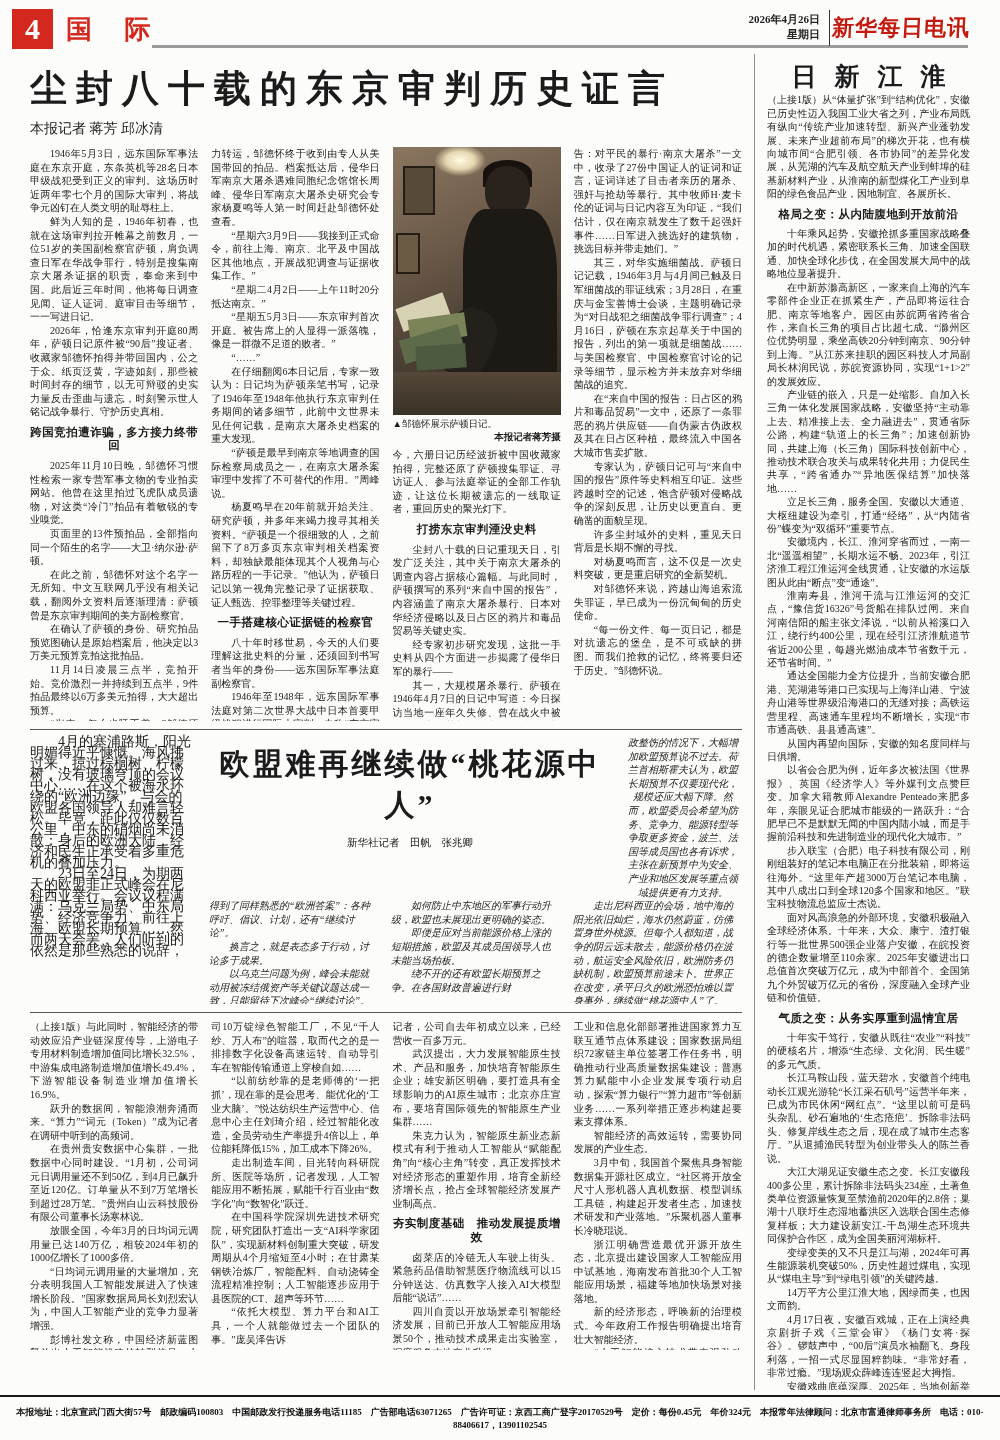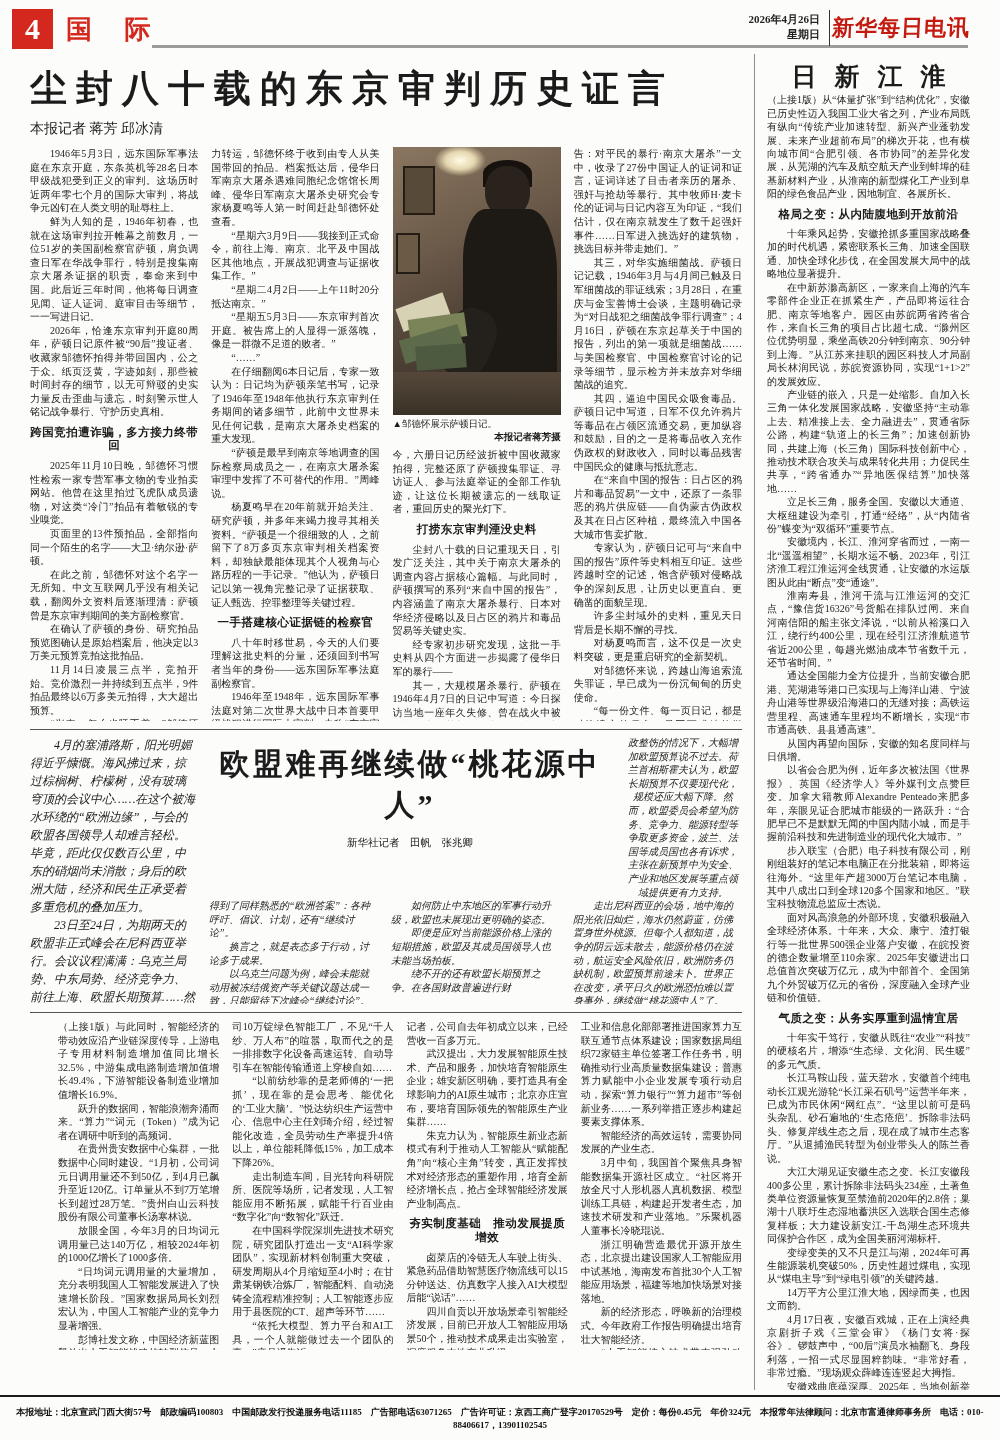--- a/index.html
+++ b/index.html
@@ -47,32 +47,32 @@
   .ph-b1,.ph-b2,.ph-b3,.ph-b4{position:absolute;height:9%;}
   .ph-b1{left:5%;bottom:22%;width:36%;background:#5d6b4a;transform:rotate(-16deg);}
   .ph-b2{left:10%;bottom:28%;width:34%;background:#7a8458;transform:rotate(-8deg);}
   .ph-b3{left:3%;bottom:34%;width:30%;background:#d8d2b4;transform:rotate(-20deg);}
   .ph-b4{left:14%;bottom:17%;width:30%;background:#4e5a40;transform:rotate(-4deg);}
   .cap{font-size:9.5px;line-height:13px;margin-bottom:4px;}
   .cap .credit{display:block;text-align:right;font-weight:700;}
   
   .eu-sec{border-top:1px solid #555;margin-top:8px;padding-top:6px;height:268px;overflow:hidden;}
   .eu-flex{display:flex;gap:13px;height:100%;}
-  .eu-col1{width:166px;flex:none;font-size:12px;line-height:18px;font-style:italic;}
+  .eu-col1{width:166px;flex:none;font-size:14px;line-height:11px;}
   .eu-center{flex:1;display:flex;flex-direction:column;}
   .eu-toprow{display:flex;gap:13px;}
   .eu-headblock{flex:1;}
   .eu-headline{text-align:center;font-size:30px;font-weight:900;letter-spacing:3px;margin:8px 0 10px;}
   .eu-byline{text-align:center;font-size:10.5px;margin:0 0 10px;}
   .eu-col4a{width:118px;flex:none;font-size:10px;line-height:13.6px;font-style:italic;overflow:hidden;text-align:center;}
   .eu-bodyrow{flex:1;display:flex;gap:13px;overflow:hidden;}
   .eu-bcol{flex:1;font-size:10px;line-height:13.6px;font-style:italic;overflow:hidden;}
   
   .ai-sec{border-top:1px solid #555;margin-top:8px;padding-top:7px;}
-  .ai-cols{display:flex;gap:13px;height:330px;overflow:hidden;margin-left:28px;}
+  .ai-cols{display:flex;gap:13px;height:330px;overflow:hidden;}
   
   .pfooter{position:absolute;left:0;right:0;bottom:8px;}
   .pfooter .rule{height:2px;background:#1a1a1a;margin-bottom:9px;}
   .pfooter .txt{text-align:center;font-size:9px;font-weight:700;letter-spacing:0;color:#111;}
 </style>
 </head>
 <body>
 
 <div class="page">
 
@@ -145,21 +145,20 @@
                 <p class="c">今，六册日记历经波折被中国收藏家拍得，完整还原了萨顿搜集罪证、寻访证人、参与法庭举证的全部工作轨迹，让这位长期被遗忘的一线取证者，重回历史的聚光灯下。</p>
                 <p class="h">打捞东京审判湮没史料</p>
                 <p class="p">尘封八十载的日记重现天日，引发广泛关注，其中关于南京大屠杀的调查内容占据核心篇幅。与此同时，萨顿撰写的系列“来自中国的报告”，内容涵盖了南京大屠杀暴行、日本对华经济侵略以及日占区的鸦片和毒品贸易等关键史实。</p>
                 <p class="p">经专家初步研究发现，这批一手史料从四个方面进一步揭露了侵华日军的暴行——</p>
                 <p class="p">其一，大规模屠杀暴行。萨顿在1946年4月7日的日记中写道：今日探访当地一座年久失修、曾在战火中被炸毁的中国基督教教堂。随后前往长江边一处执行大规模屠杀的地点——据称，日军曾在此使用机枪处决6000名中国人。原址上的一座工厂建筑亦被彻底焚毁……</p>
               </div>
           </div>
           <div class="col">
               <p class="c">告：对平民的暴行·南京大屠杀”一文中，收录了27份中国证人的证词和证言，证词详述了目击者亲历的屠杀、强奸与抢劫等暴行。其中牧师H·麦卡伦的证词与日记内容互为印证，“我们估计，仅在南京就发生了数千起强奸事件……日军进入挑选好的建筑物，挑选目标并带走她们。”</p>
               <p class="p">其三，对华实施细菌战。萨顿日记记载，1946年3月与4月间已触及日军细菌战的罪证线索；3月28日，在重庆与金宝善博士会谈，主题明确记录为“对日战犯之细菌战争罪行调查”；4月16日，萨顿在东京起草关于中国的报告，列出的第一项就是细菌战……与美国检察官、中国检察官讨论的记录等细节，显示检方并未放弃对华细菌战的追究。</p>
-              <p class="p">其四，逼迫中国民众吸食毒品。萨顿日记中写道，日军不仅允许鸦片等毒品在占领区流通交易，更加纵容和鼓励，目的之一是将毒品收入充作伪政权的财政收入，同时以毒品残害中国民众的健康与抵抗意志。</p>
               <p class="p">在“来自中国的报告：日占区的鸦片和毒品贸易”一文中，还原了一条罪恶的鸦片供应链——自伪蒙古伪政权及其在日占区种植，最终流入中国各大城市售卖扩散。</p>
               <p class="p">专家认为，萨顿日记可与“来自中国的报告”原件等史料相互印证。这些跨越时空的记述，饱含萨顿对侵略战争的深刻反思，让历史以更直白、更确凿的面貌呈现。</p>
               <p class="p">许多尘封域外的史料，重见天日背后是长期不懈的寻找。</p>
               <p class="p">对杨夏鸣而言，这不仅是一次史料突破，更是重启研究的全新契机。</p>
               <p class="p">对邹德怀来说，跨越山海追索流失罪证，早已成为一份沉甸甸的历史使命。</p>
               <p class="p">“每一份文件、每一页日记，都是对抗遗忘的堡垒，是不可或缺的拼图。而我们抢救的记忆，终将要归还于历史。”邹德怀说。</p>
             </div>
         </div>
       </section>
 

